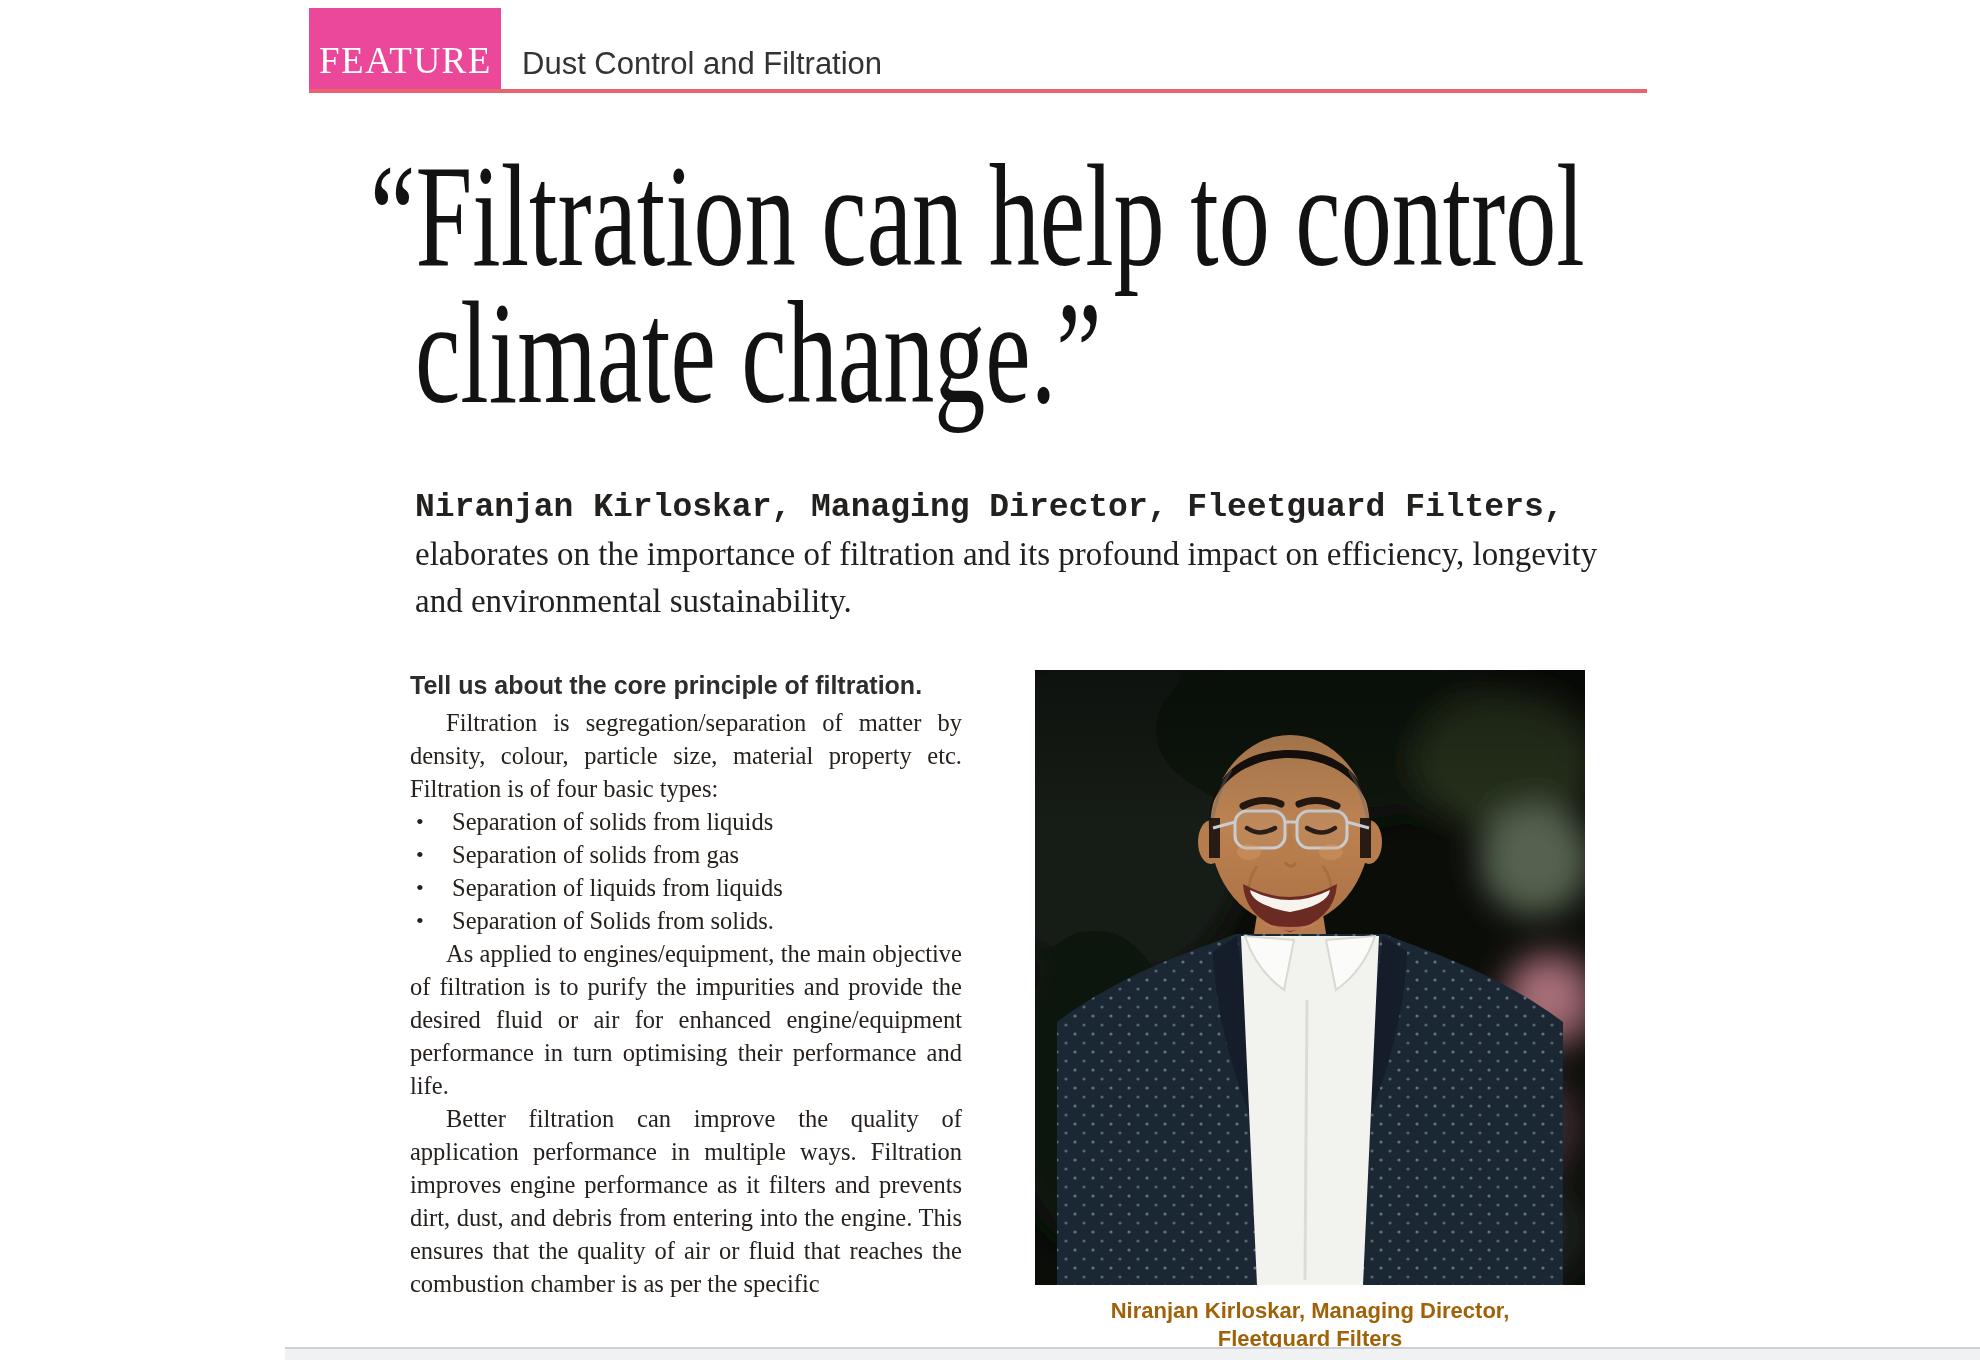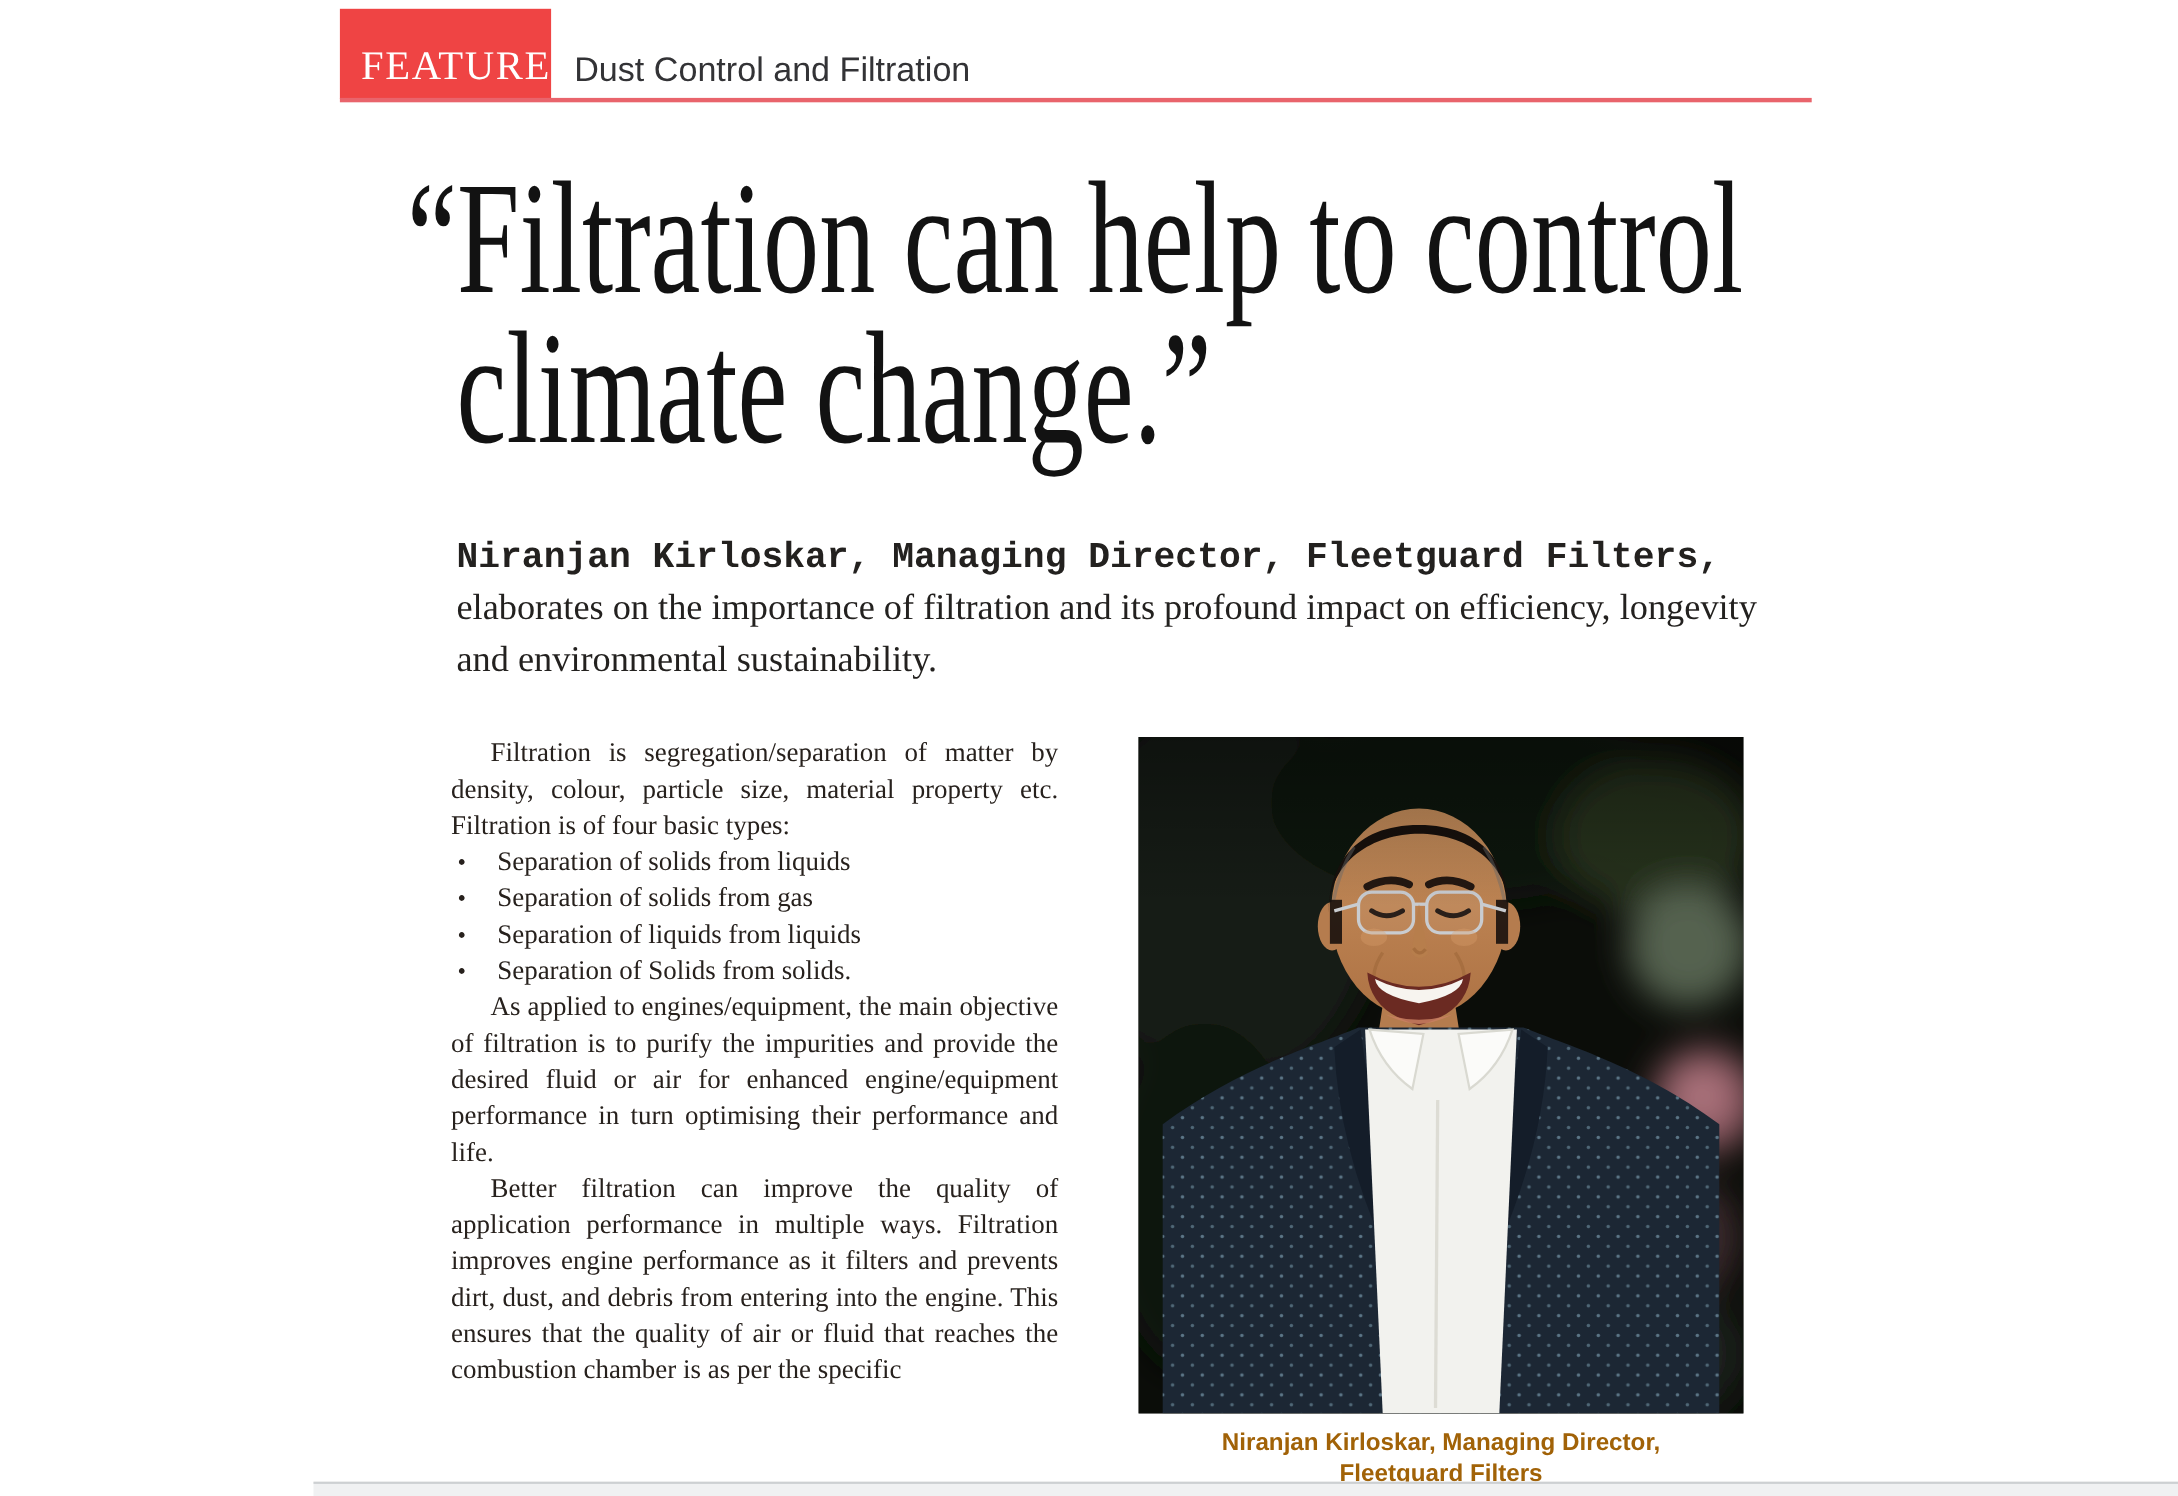--- a/index.html
+++ b/index.html
@@ -66,34 +66,35 @@
   }
   
   .hscroll{
     position:absolute;left:285px;right:0;bottom:0;height:13px;
     background:#f0f1f2;border-top:2px solid #cdd0d2;box-sizing:border-box;
   }
 </style>
 </head>
 <body>
 
-<div class="badge" style="background: #ef4444; justify-content: flex-end;">
+<div class="badge" style="background: #ec4899;">
   <span class="badge-label">FEATURE</span>
 </div>
 <div class="kicker">Dust Control and Filtration</div>
 <div class="header-rule" style="background: rgb(233, 100, 108);"></div>
 
 <h1 class="headline">
   <span class="hl hl1">“Filtration can help to control</span>
   <span class="hl hl2">climate change.”</span>
 </h1>
 
 <p class="intro"><b>Niranjan Kirloskar, Managing Director, Fleetguard Filters,</b><span> elaborates on the importance of filtration and its profound impact on efficiency, longevity and environmental sustainability.</span></p>
 
 <div class="col-text">
+  <h3 class="q-head">Tell us about the core principle of filtration.</h3>
   <p>Filtration is segregation/separation of matter by density, colour, particle size, material property etc. Filtration is of four basic types:</p>
   <ul class="bullets">
     <li>Separation of solids from liquids</li>
     <li>Separation of solids from gas</li>
     <li>Separation of liquids from liquids</li>
     <li>Separation of Solids from solids.</li>
   </ul>
   <p>As applied to engines/equipment, the main objective of filtration is to purify the impurities and provide the desired fluid or air for enhanced engine/equipment performance in turn optimising their performance and life.</p>
   <p>Better filtration can improve the quality of application performance in multiple ways. Filtration improves engine performance as it filters and prevents dirt, dust, and debris from entering into the engine. This ensures that the quality of air or fluid that reaches the combustion chamber is as per the specific</p>
 </div>

